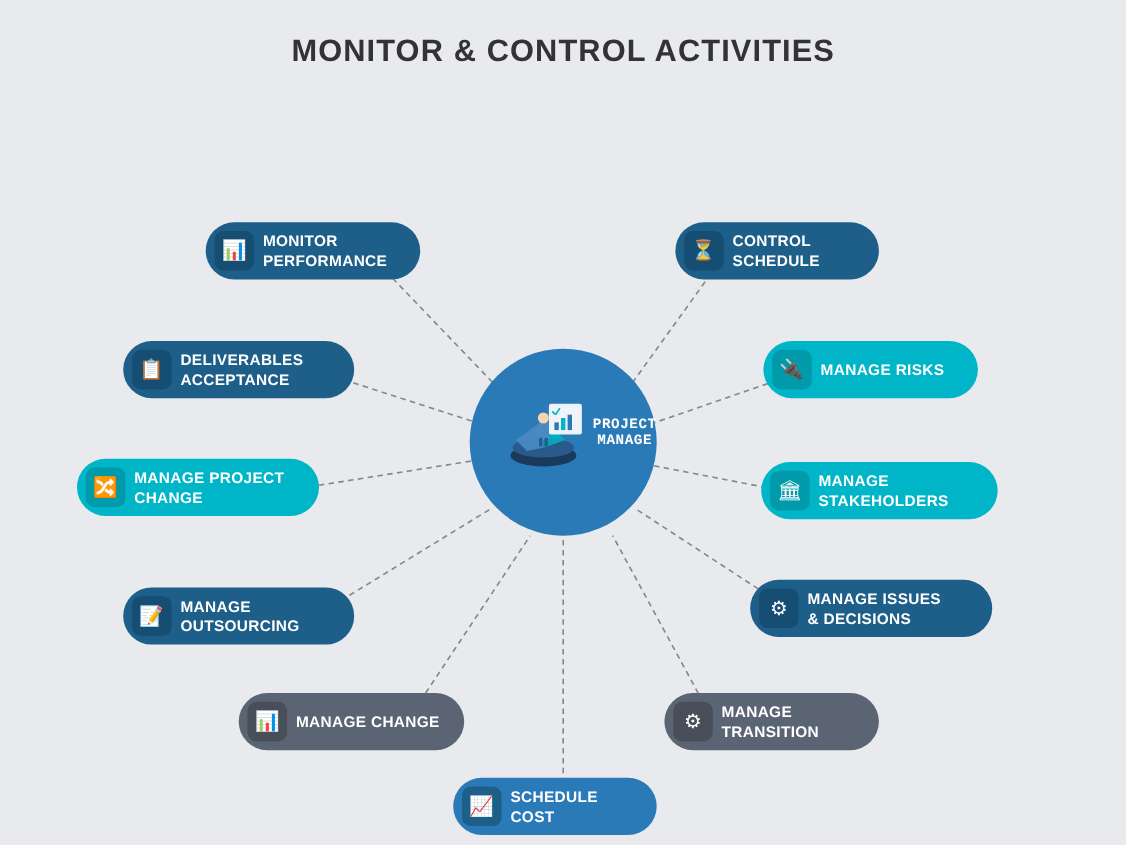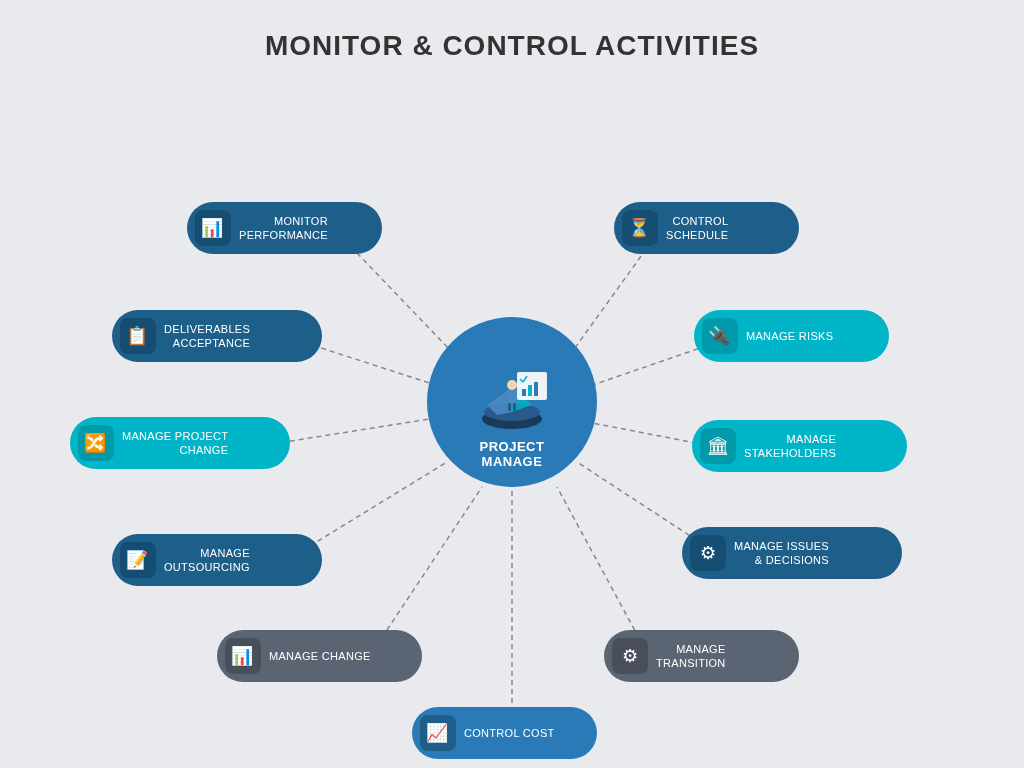--- a/index.html
+++ b/index.html
@@ -35,25 +35,26 @@
     .center-circle {
       position: absolute;
       width: 170px;
       height: 170px;
       border-radius: 50%;
       background: #2b7ab8;
       left: 50%;
       top: 50%;
       transform: translate(-50%, -50%);
       display: flex;
-      flex-direction: column;
+      flex-direction: row;
       align-items: center;
       justify-content: flex-end;
       padding-bottom: 18px;
       z-index: 10;
+      font-family: Liberation Mono, monospace;
     }
 
     .center-label {
       color: white;
       font-weight: 900;
       font-size: 13px;
       text-align: center;
       letter-spacing: 0.5px;
     }
 
@@ -75,26 +76,25 @@
       display: flex;
       align-items: center;
       justify-content: center;
       font-size: 18px;
       margin-right: 8px;
       flex-shrink: 0;
       color: white;
     }
 
     .node-text {
-      font-size: 11px;
-      font-weight: 400;
+      font-size: 14px;
+      font-weight: 700;
       color: white;
       line-height: 1.3;
       letter-spacing: 0.3px;
-      text-align: right;
     }
 
     
     .blue-dark { background: #1e5f8a; }
     .blue-dark .node-icon { background: #164d72; }
 
     .teal { background: #00b5c8; }
     .teal .node-icon { background: #009aaa; }
 
     .blue-mid { background: #2b7ab8; }
@@ -230,16 +230,16 @@
     <div class="node-text">MANAGE CHANGE</div>
   </div>
 
   <div class="node gray-dark" style="left:572px; top:558px; width:195px;">
     <div class="node-icon">⚙</div>
     <div class="node-text">MANAGE<br>TRANSITION</div>
   </div>
 
   <div class="node blue-mid" style="left:380px; top:635px; width:185px;">
     <div class="node-icon">📈</div>
-    <div class="node-text">CONTROL COST</div>
+    <div class="node-text">SCHEDULE COST</div>
   </div>
 
 </div>
 
 </body></html>

